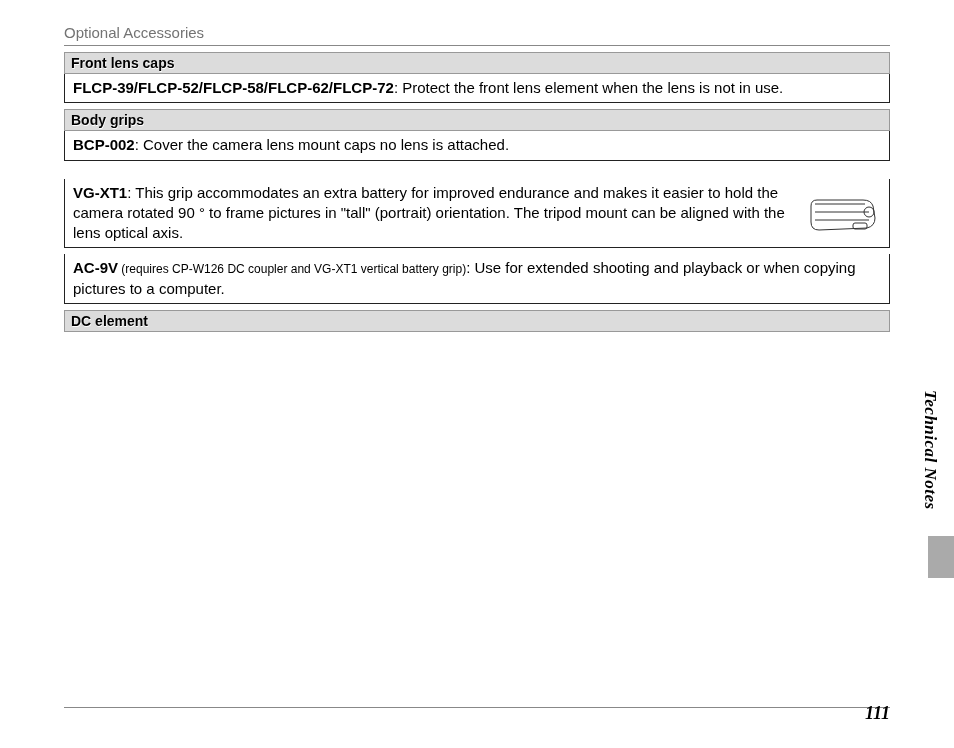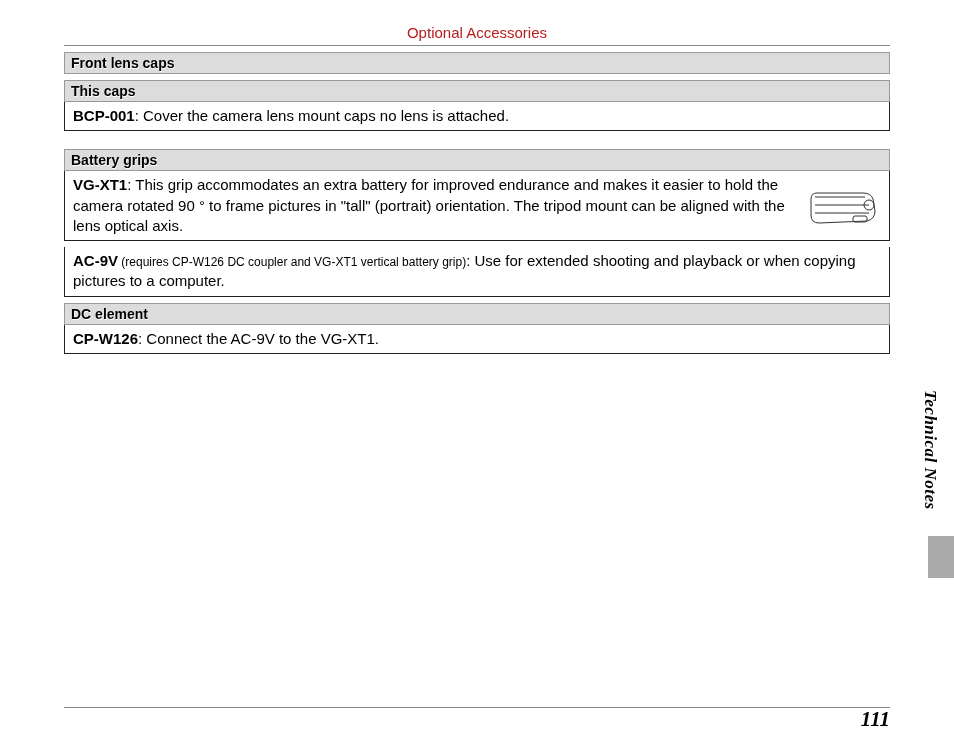--- a/index.html
+++ b/index.html
@@ -12,23 +12,23 @@
     height: 748px;
     position: relative;
     overflow: hidden;
   }
   .page {
     padding: 24px 64px 24px 64px;
     position: relative;
     height: 100%;
   }
   .header {
-    text-align: center;
+    text-align: left;
     font-size: 15px;
-    color: #b91c1c;
+    color: #737373;
     padding-bottom: 4px;
     font-weight: 300;
   }
   .hr {
     border: none;
     border-top: 1px solid #888;
     margin: 0 0 6px 0;
   }
   .section { margin-bottom: 6px; }
   .section-title {
@@ -72,25 +72,25 @@
     position: absolute;
     right: 0;
     top: 536px;
     width: 26px;
     height: 42px;
     background: #aaa;
   }
   .page-number {
     position: absolute;
     right: 64px;
-    bottom: 16px;
+    bottom: 24px;
     font-family: Georgia, "Times New Roman", serif;
     font-style: italic;
     font-weight: bold;
-    font-size: 21px;
+    font-size: 18px;
   }
   .footer-rule {
     position: absolute;
     left: 64px;
     right: 64px;
     bottom: 40px;
     border-top: 1px solid #888;
   }
   .gap { height: 12px; }
 </style>
@@ -98,36 +98,40 @@
 <body>
 
 <div class="page">
   <div class="header">
     <span>Optional Accessories</span>
   </div>
   <hr class="hr">
 
   <div class="section">
     <div class="section-title">Front lens caps</div>
+    <div class="section-body">
+      <div class="text">
+        <span class="bold-lead">FLCP-39/FLCP-52/FLCP-58/FLCP-62/FLCP-72</span><span>: Protect the front lens element when the lens is not in use.</span>
+      </div>
+    </div>
   </div>
 
 
   <div class="section">
-    <div class="section-title">This caps</div>
+    <div class="section-title">Body grips</div>
     <div class="section-body">
       <div class="text">
-        <span class="bold-lead">BCP-001</span><span>: Cover the camera lens mount caps no lens is attached.</span>
+        <span class="bold-lead">BCP-002</span><span>: Cover the camera lens mount caps no lens is attached.</span>
       </div>
     </div>
   </div>
 
   <div class="gap"></div>
 
   <div class="section">
-    <div class="section-title">Battery grips</div>
     <div class="section-body">
       <div class="text">
         <span class="bold-lead">VG-XT1</span><span>: This grip accommodates an extra battery for improved endurance and makes it easier to hold the camera rotated 90 ° to frame pictures in "tall" (portrait) orientation. The tripod mount can be aligned with the lens optical axis.</span>
       </div>
       <svg class="grip-drawing" viewBox="0 0 76 46">
         <g fill="none" stroke="#333" stroke-width="1">
           <path d="M6 28 L6 16 Q6 10 12 10 L58 10 Q66 10 68 16 L70 28 Q70 36 62 38 L14 40 Q6 40 6 32 Z"></path>
           <path d="M10 14 L60 14"></path>
           <path d="M10 22 L64 22"></path>
           <path d="M10 30 L64 30"></path>
@@ -141,25 +145,20 @@
   <div class="section">
     <div class="section-body">
       <div class="text">
         <span class="bold-lead">AC-9V</span><span class="small-note"> (requires CP-W126 DC coupler and VG-XT1 vertical battery grip)</span><span>: Use for extended shooting and playback or when copying pictures to a computer.</span>
       </div>
     </div>
   </div>
 
   <div class="section">
     <div class="section-title">DC element</div>
-    <div class="section-body">
-      <div class="text">
-        <span class="bold-lead">CP-W126</span><span>: Connect the AC-9V to the VG-XT1.</span>
-      </div>
-    </div>
   </div>
 
   <div class="side-label">Technical Notes</div>
   <div class="side-tab"></div>
 
   <div class="footer-rule"></div>
   <div class="page-number">111</div>
 </div>
 
 </body></html>

